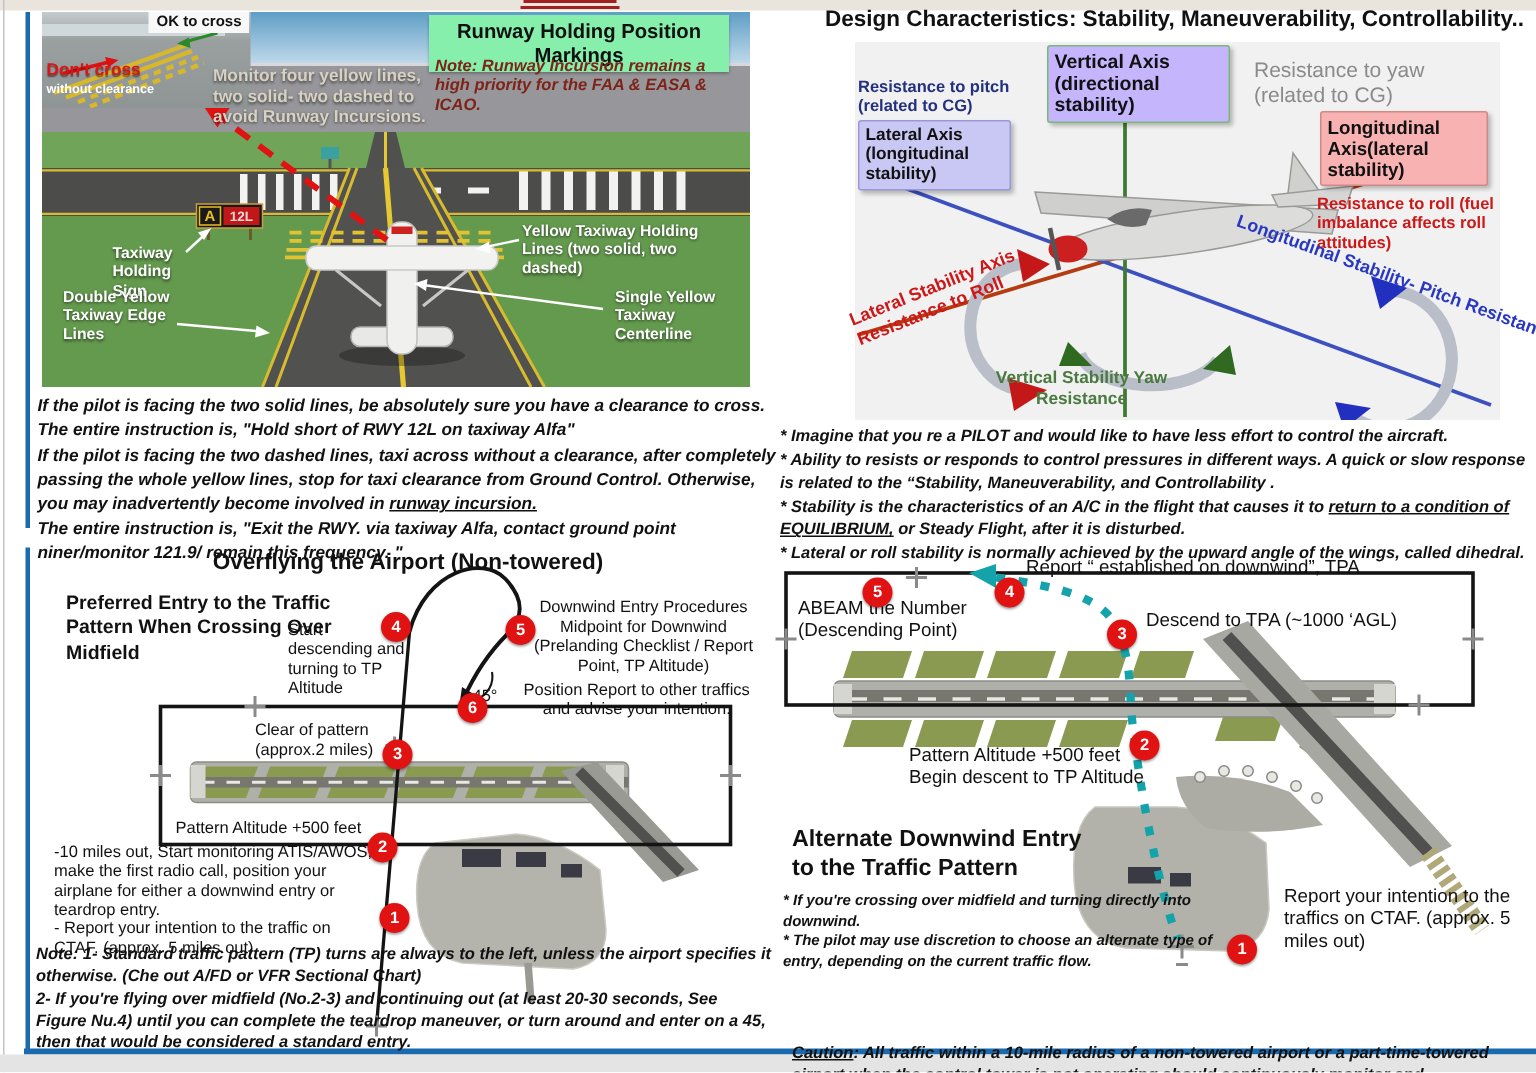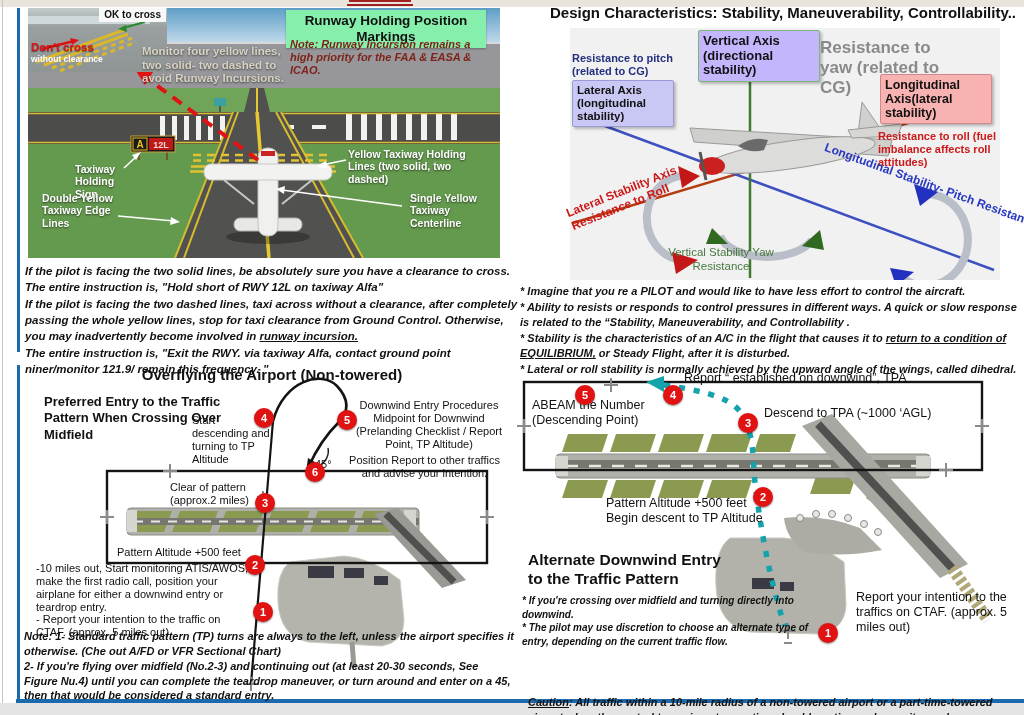--- a/index.html
+++ b/index.html
@@ -177,27 +177,27 @@
         <polygon points="120,100 322,112 318,128 124,114" fill="#cfcfcd" stroke="#9a9a98"></polygon>
         <ellipse cx="220" cy="127" rx="86" ry="14" fill="#dcdcda" stroke="#9a9a98" transform="rotate(-8 220 127)"></ellipse>
         <polygon points="292,74 310,100 288,106" fill="#d0d0ce" stroke="#9a9a98"></polygon>
         <polygon points="278,102 332,96 328,108 282,110" fill="#d6d6d4" stroke="#9a9a98"></polygon>
         <ellipse cx="142" cy="138" rx="13" ry="9" fill="#cc2020"></ellipse>
         <line x1="130" y1="124" x2="136" y2="152" stroke="#555" stroke-width="3"></line>
         <path d="M 168,118 q 14,-10 30,-6 l -4,10 q -14,4 -26,-4 z" fill="#6a6a6a"></path>
       </g>
     </svg>
     <div class="axisbox" style="left:128px;top:2px;width:112px;font-size:13px;background:#c4b5fd;border:1px solid #7ab87a;text-align:left;">Vertical Axis (directional stability)</div>
-    <div class="lbl" style="left:250px;top:10px;width:130px;color:#8a8a8a;font-weight:bold;font-size:17px;">Resistance to yaw (related to CG)</div>
+    <div class="lbl" style="left:250px;top:10px;width:130px;color:#8a8a8a;font-weight:normal;font-size:14px;padding-left:16px;">Resistance to yaw (related to CG)</div>
     <div class="lbl" style="left:2px;top:24px;width:120px;color:#22307f;font-weight:bold;font-size:11px;">Resistance to pitch (related to CG)</div>
     <div class="axisbox" style="left:2px;top:52px;width:92px;font-size:11.5px;background:#c9c8f4;border:1px solid #9a99d8;text-align:left;">Lateral Axis (longitudinal stability)</div>
     <div class="axisbox" style="left:310px;top:46px;width:102px;font-size:12.5px;background:#f8b2b2;border:1px solid #d08888;text-align:left;">Longitudinal Axis(lateral stability)</div>
     <div class="lbl" style="left:308px;top:102px;width:125px;color:#cc1818;font-weight:bold;font-size:11px;">Resistance to roll (fuel imbalance affects roll attitudes)</div>
     <div class="lbl" style="left:-6px;top:150px;width:150px;color:#cc1818;font-weight:bold;font-size:12px;transform:rotate(-22deg);">Lateral Stability Axis Resistance to Roll</div>
-    <div class="lbl" style="left:92px;top:218px;width:118px;color:#4a7a40;font-weight:normal;font-size:11.5px;text-align:center;">Vertical Stability Yaw Resistance</div>
+    <div class="lbl" style="left:92px;top:218px;width:118px;color:#4a7a40;font-weight:bold;font-size:11.5px;text-align:center;">Vertical Stability Yaw Resistance</div>
     <div class="lbl" style="left:248px;top:152px;width:235px;color:#2838c0;font-weight:bold;font-size:12px;transform:rotate(20deg);">Longitudinal Stability- Pitch Resistance</div>
   </div>
 
   <div class="abs ital" style="left:520px;top:284px;width:502px;font-size:11px;line-height:1.42;">
     <div>* Imagine that you re a PILOT and would like to have less effort to control the aircraft.</div>
     <div>* Ability to resists or responds to control pressures in different ways. A quick or slow response is related to the “Stability, Maneuverability, and Controllability .</div>
     <div><span>* Stability is the characteristics of an A/C in the flight that causes it to </span><u>return to a condition of EQUILIBRIUM,</u><span> or Steady Flight, after it is disturbed.</span></div>
     <div>* Lateral or roll stability is normally achieved by the upward angle of the wings, called dihedral.</div>
   </div>
 

